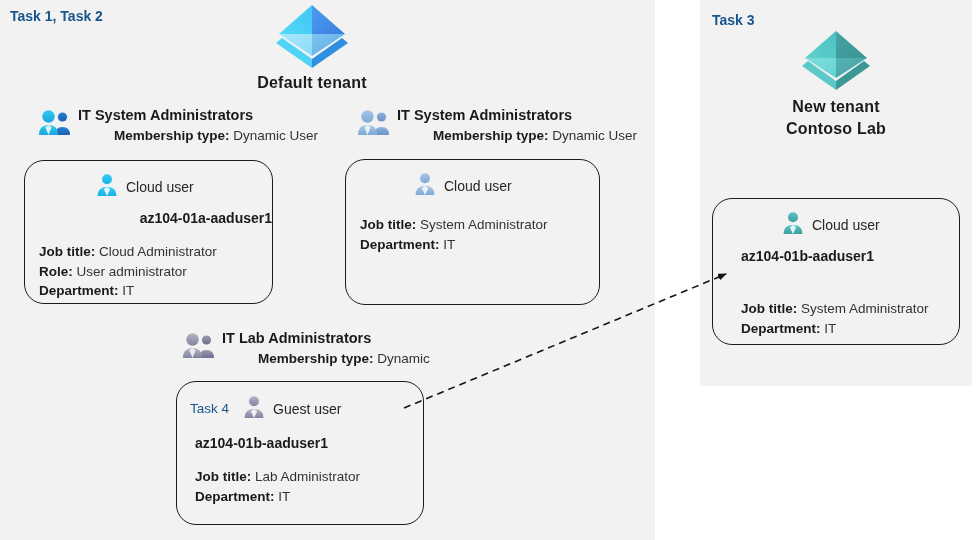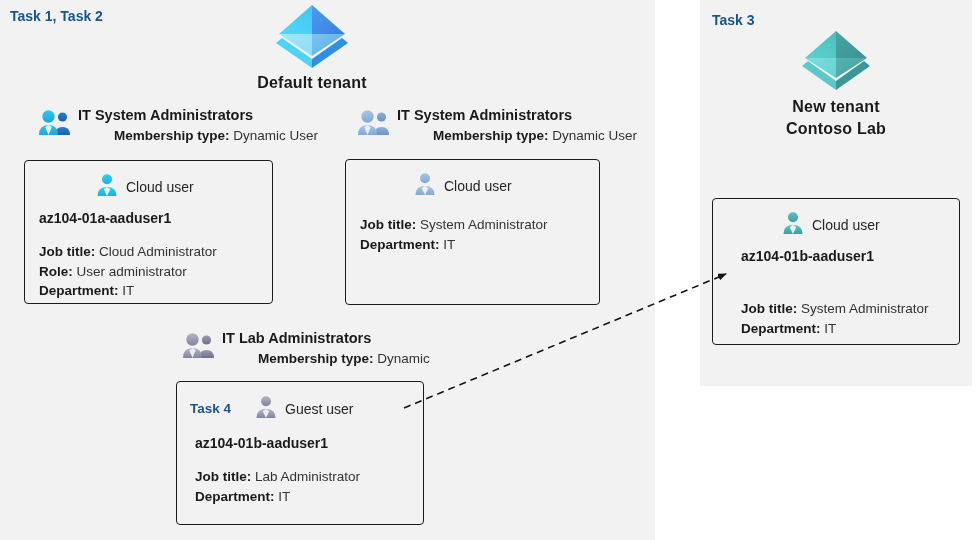--- a/index.html
+++ b/index.html
@@ -64,37 +64,37 @@
     color: #1a1a1a;
     display: block;
   }
   .grp-member { font-size: 13.5px; color: #333333; display: block; padding-left: 36px; }
   .grp-member b { color: #1a1a1a; }
 
   
   .card {
     position: absolute;
     border: 1.6px solid #1c1c1c;
-    border-radius: 4px;
+    border-radius: 20px;
     background: #f2f2f2;
     box-sizing: border-box;
   }
   .card-head {
     display: flex;
     align-items: center;
     gap: 7px;
     white-space: nowrap;
     font-size: 14px;
     color: #262626;
   }
   .card-head .task-inline {
     font-size: 13.5px;
-    font-weight: bold;
+    font-weight: normal;
     color: #17558c;
-    margin-right: 16px;
+    margin-right: 6px;
   }
   .card-upn {
     font-size: 14px;
     font-weight: bold;
     color: #1a1a1a;
     white-space: nowrap;
   }
   .card-attrs { font-size: 13.5px; color: #333333; line-height: 1.45; }
   .card-attrs div { white-space: nowrap; }
   .card-attrs b { color: #1a1a1a; }
@@ -218,21 +218,21 @@
                 <stop offset="1" stop-color="#19b2e2"></stop>
               </linearGradient>
             </defs>
           <circle cx="12" cy="6.2" r="5" fill="url(#cu1)"></circle>
           <path d="M2.5 23 q0-9 9.5-9 t9.5 9 z" fill="url(#cu1)"></path>
           <path d="M12 14 l3.2 2.2 -3.2 6.8 -3.2 -6.8 z" fill="#ecfaff" opacity="0.95"></path>
         </svg>
       </span>
       <span>Cloud user</span>
     </div>
-    <div class="card-upn" style="margin:10px 0 12px 14px;">az104-01a-aaduser1</div>
+    <div class="card-upn" style="margin:10px 0 12px 14px;text-align:right;">az104-01a-aaduser1</div>
     <div class="card-attrs" style="margin:16px 0 0 14px;">
       <div><b>Job title:</b> <span>Cloud Administrator</span></div>
       <div><b>Role:</b> <span>User administrator</span></div>
       <div><b>Department:</b> <span>IT</span></div>
     </div>
   </div>
 
   <div class="group-head" style="left:357px; top:105px;">
     <span class="grp-icon">
       <svg width="34" height="26" viewBox="0 0 34 26">

